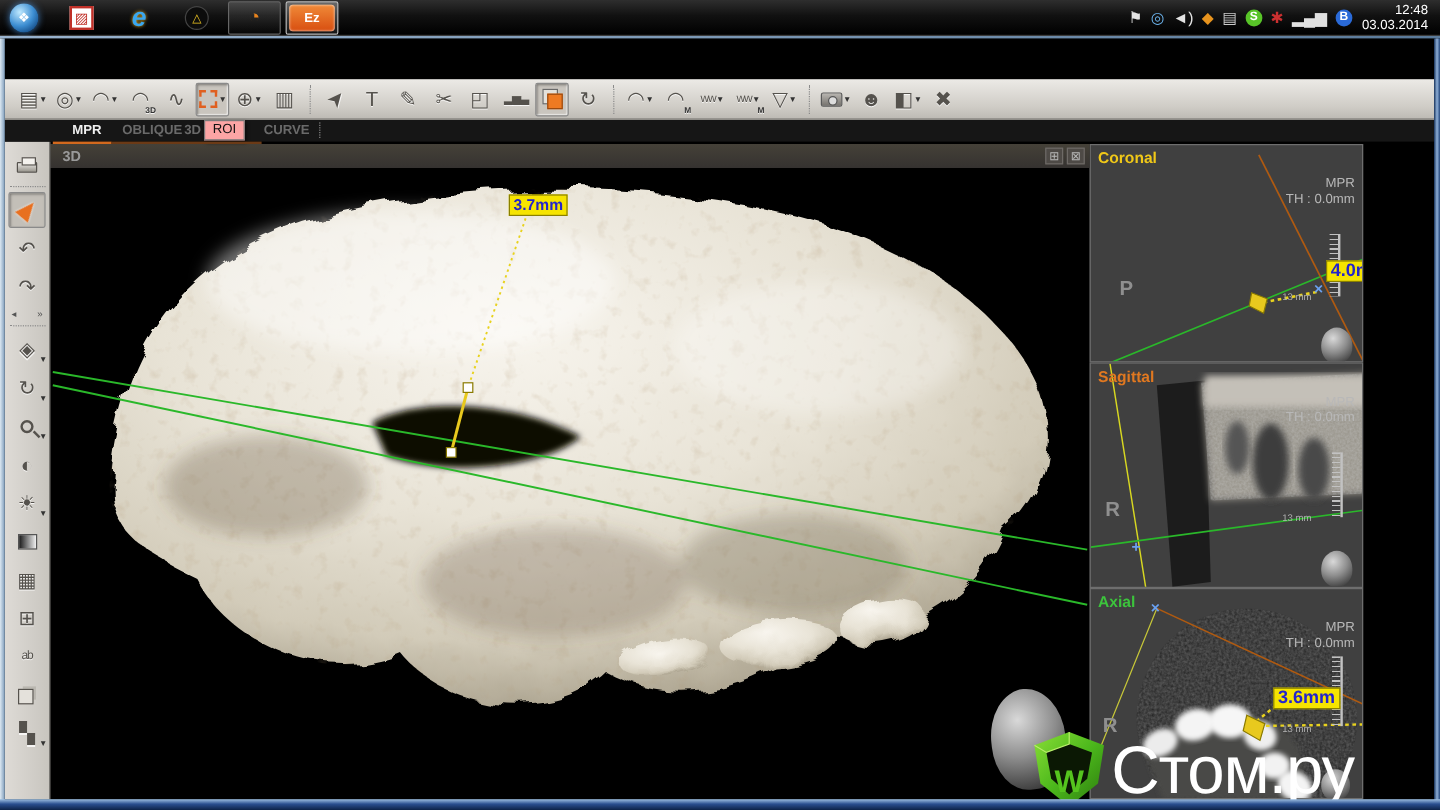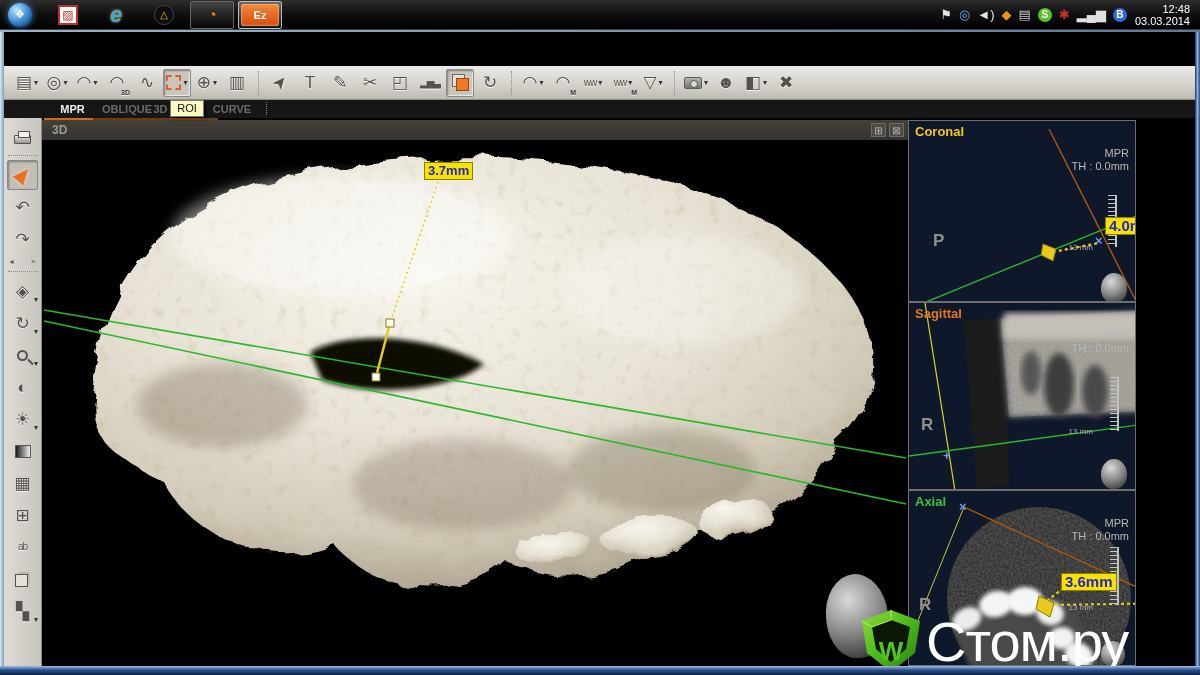--- a/index.html
+++ b/index.html
@@ -72,42 +72,42 @@
   .sbtn { position:relative; width:31px; height:30px; display:flex; align-items:center; justify-content:center; margin:1px 0; border-radius:2px; color:#4a4a4a; }
   .sbtn.sel { background:#c3bfb8; border:1px solid #8a8a8a; box-shadow:inset 1px 1px 2px rgba(0,0,0,.35); }
   .sbtn .dd { position:absolute; right:0px; bottom:2px; }
   .ssep { width:30px; border-top:1px dotted #8a8a8a; margin:3px 0; }
   .smini { width:30px; display:flex; justify-content:space-between; color:#555; font-size:8px; padding:0 2px; margin:2px 0; }
 
   
   #tabrow { position:absolute; left:4px; top:100px; width:1191px; height:18px; background:#161616; z-index:21; }
   .tab { position:absolute; top:0; height:18px; text-align:center; font-size:11px; font-weight:bold; line-height:18px; color:#6a6a6a; overflow:hidden; white-space:nowrap; }
   .tab.active { color:#f0f0f0; }
-  #roi-tip { position:absolute; left:166px; top:0px; width:34px; height:17px; background:#fef9c3; border:1px solid #7a7a7a;
+  #roi-tip { position:absolute; left:166px; top:0px; width:34px; height:17px; background:#fca5a5; border:1px solid #7a7a7a;
     color:#111; font-size:11px; text-align:center; line-height:15px; box-shadow:2px 2px 3px rgba(0,0,0,.6); z-index:25; }
   #status-sep { position:absolute; left:262px; top:2px; height:13px; border-left:1px dotted #8a8a8a; }
   #status-text { position:absolute; left:274px; top:2px; color:#fff; font-size:12px; font-weight:bold; white-space:nowrap; }
   #accent-a { position:absolute; left:44px; top:118px; width:49px; height:2px; background:#d2691e; z-index:22; }
   #accent-b { position:absolute; left:93px; top:118px; width:125px; height:2px; background:#6b3a16; z-index:22; }
 
   
   #main-header { position:absolute; left:42px; top:120px; width:866px; height:20px; background:linear-gradient(#454138,#353230);
     display:flex; align-items:center; padding:0 4px 0 10px; z-index:15; }
   #main-header .vlabel { color:#9a9a9a; font-size:12px; font-weight:bold; }
   .hico { width:15px; height:14px; background:#4e4a46; border:1px solid #6e6a66; color:#b8b8b8; font-size:10px;
     display:flex; align-items:center; justify-content:center; margin-left:3px; }
   #main-header .spacer { flex:1; }
   #main-view { position:absolute; left:42px; top:140px; width:866px; height:526px; background:#000; overflow:hidden; z-index:10; }
   #ori-text { position:absolute; right:10px; top:8px; text-align:right; color:#b8b8b8; font-size:12px; line-height:15px; letter-spacing:2px; }
   #ori-text .sub { letter-spacing:0; color:#a8a8a8; }
   .mlabel { position:absolute; background:#f6e400; border:1px solid #8a8000; color:#2424cc; font-weight:bold; font-size:13px; padding:0 3px; line-height:16px; z-index:30; }
   .headico { position:absolute; border-radius:50% 50% 46% 46%; background:radial-gradient(circle at 38% 30%, #d9d9d9, #8d8d8d 45%, #383838 88%); z-index:12; }
 
   
-  .panel { position:absolute; left:908px; width:228px; background:#0f172a; border:1px solid #6e6e6e; overflow:hidden; z-index:11; }
+  .panel { position:absolute; left:908px; width:228px; background:#404040; border:1px solid #6e6e6e; overflow:hidden; z-index:11; }
   .ptitle { position:absolute; left:6px; top:3px; font-size:13px; font-weight:bold; z-index:6; }
   .pinfo { position:absolute; right:6px; top:26px; text-align:right; color:#b8b8b8; font-size:11px; line-height:13px; z-index:6; }
   .pletter { position:absolute; color:#8f8f8f; font-size:17px; font-weight:bold; z-index:6; }
   .pletter.big { font-size:20px; color:#a8a8a8; }
   .vruler { position:absolute; width:9px; border-right:2px solid #c2c2c2;
     background:repeating-linear-gradient(to bottom,#c2c2c2 0 1px, transparent 1px 4px); z-index:5; }
   .rulmm { position:absolute; color:#b0b0b0; font-size:8px; z-index:6; }
   .pm-label { font-size:15px; }
   .xmark { position:absolute; color:#6aa0f0; font-size:13px; font-weight:bold; z-index:7; }
   .psvg { position:absolute; left:0; top:0; }
@@ -252,21 +252,21 @@
       </div>
       <div class="tbtn">
         <span class="tglyph">✖</span>
       </div>
     </div>
 
   <div id="tabrow">
     <div class="tab active" style="left:44px;width:49px;">MPR</div>
     <div class="tab" style="left:93px;width:55px;text-align:right;">OBLIQUE</div>
     <div class="tab" style="left:148px;width:50px;">3D Zoom</div>
-    <div class="tab" style="left:202px;width:52px;">CURVE</div>
+    <div class="tab" style="left:202px;width:52px;text-align:right;">CURVE</div>
     <div id="roi-tip">ROI</div>
     <div id="status-sep"></div>
   </div>
   <div id="accent-a"></div>
   <div id="accent-b"></div>
 
   <div id="sidebar">
       <div class="sbtn">
         <span class="ic-printer"></span>
       </div>

